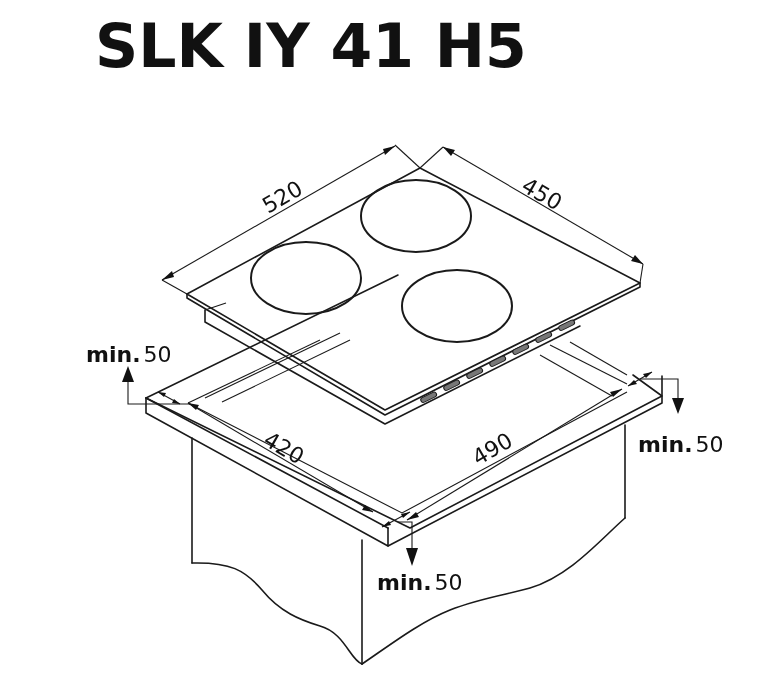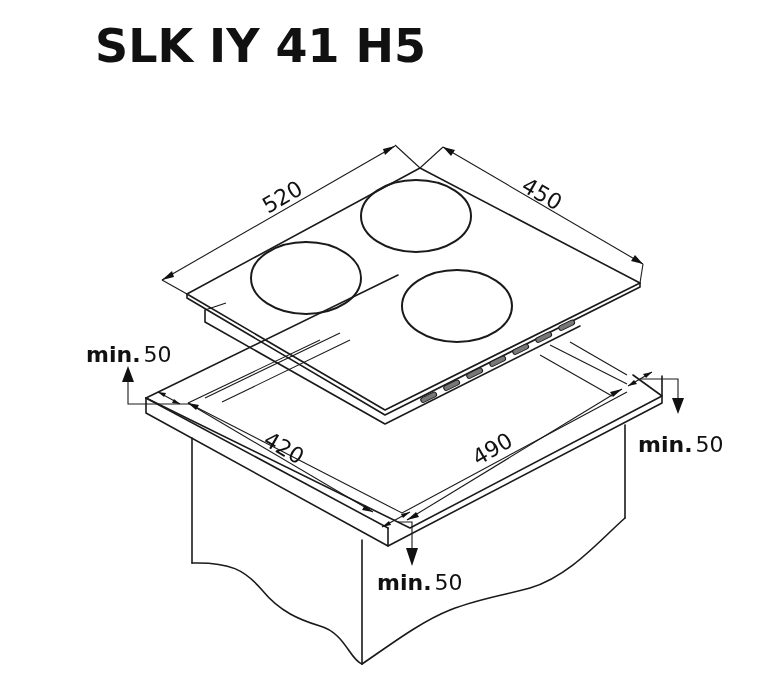--- a/index.html
+++ b/index.html
@@ -1,20 +1,20 @@
 <!DOCTYPE html>
 <html><head>
 <meta charset="utf-8">
 <style>
   html, body { margin: 0; padding: 0; background: #ffffff; }
   body { width: 770px; height: 696px; position: relative; overflow: hidden; font-family: "DejaVu Sans", sans-serif; }
   .title {
     position: absolute; left: 95px; top: 18px;
     font-family: "DejaVu Sans", sans-serif; font-weight: bold;
-    font-size: 46px; letter-spacing: 0px; color: #111111; line-height: 56px;
+    font-size: 60px; letter-spacing: 0px; color: #111111; line-height: 56px;
   }
   svg.diagram { position: absolute; left: 0; top: 0; }
   .ln { fill: none; stroke: #1a1a1a; stroke-width: 1.6; stroke-linejoin: round; stroke-linecap: round; }
   .thin { fill: none; stroke: #1a1a1a; stroke-width: 1.1; }
   .burner { fill: none; stroke: #1a1a1a; stroke-width: 2; }
   .slot { fill: #777; stroke: #1a1a1a; stroke-width: 1; }
   .dimtxt { font-family: "DejaVu Sans", sans-serif; font-size: 22px; fill: #111; }
   .mintxt { font-family: "DejaVu Sans", sans-serif; font-size: 22px; fill: #111; font-weight: bold; }
   .mintxt .num { font-weight: normal; }
   .arrowfill { fill: #111; stroke: none; }

